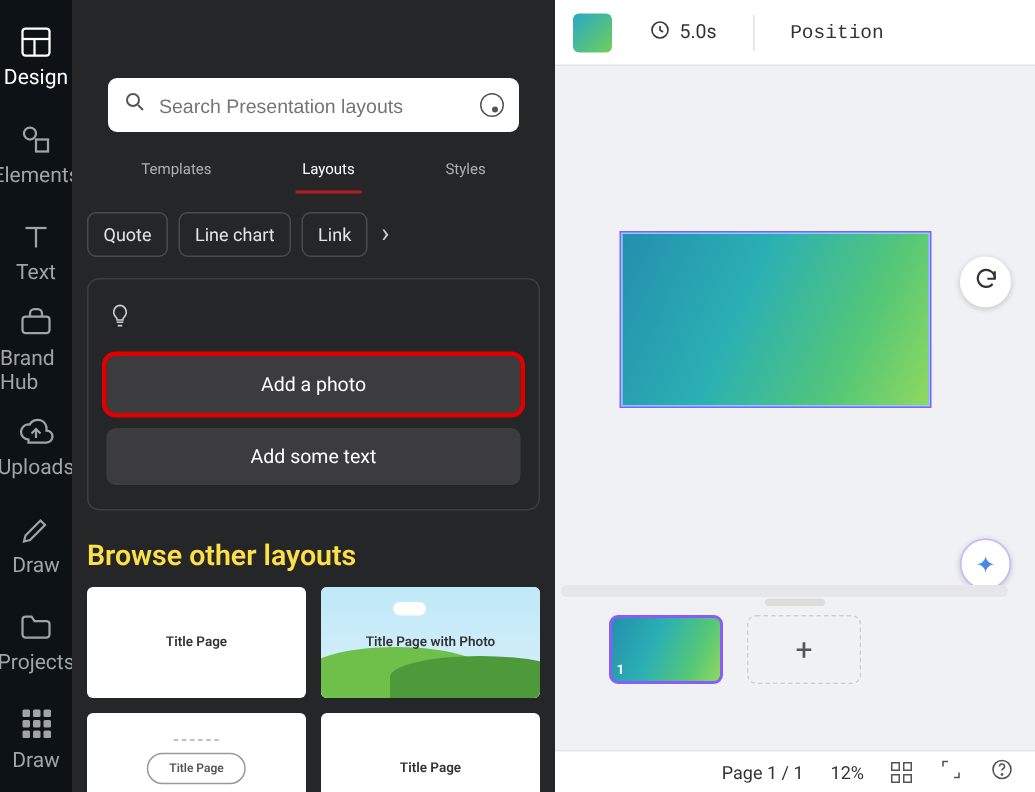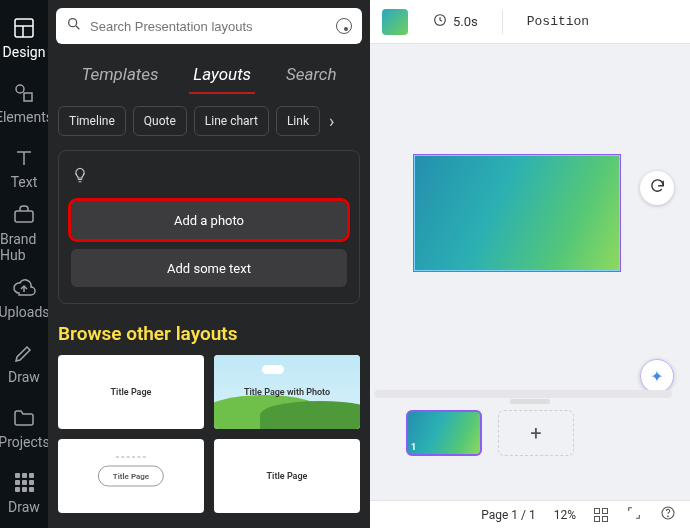--- a/index.html
+++ b/index.html
@@ -10,29 +10,29 @@
   .icon-sidebar { width: 48px; background: #0d1216; display: flex; flex-direction: column; align-items: center; padding-top: 6px; gap: 2px; }
   .icon-item { display:flex; flex-direction:column; align-items:center; justify-content:center; width:48px; height:63px; color:#a0a4a8; font-size:14px; cursor:pointer; gap:4px; }
   .icon-item.active { color:#fff; }
   .icon-item .glyph-wrap { width:24px; height:24px; display:flex; align-items:center; justify-content:center; }
   .icon-item svg { fill:none; stroke:currentColor; stroke-width:1.5; }
   .icon-item .dots { display:grid; grid-template-columns:repeat(3,5px); grid-template-rows:repeat(3,5px); gap:2px; }
   .icon-item .dots span { width:5px; height:5px; background:currentColor; border-radius:1px; }
 
   
   .panel { width: 322px; background:#252627; display:flex; flex-direction:column; position:relative; }
-  .search-wrap { padding:8px 8px; }
+  .search-wrap { padding:8px 24px;margin-top:44px; }
   .search { background:#fff; border-radius:6px; height:36px; display:flex; align-items:center; padding:0 10px; gap:8px; }
   .search svg { width:16px; height:16px; stroke:#555; fill:none; stroke-width:2; }
   .search input { flex:1; border:none; outline:none; font-size:13px; color:#333; }
   .search .palette { width:16px; height:16px; border-radius:50%; border:1.5px solid #555; position:relative; }
   .search .palette::after { content:""; position:absolute; width:4px; height:4px; border-radius:50%; background:#555; bottom:2px; right:3px; }
 
   .tabs { display:flex; justify-content:space-around; padding:4px 16px 0; }
-  .tab { color:#b0b0b0; font-size:17px; padding:8px 4px; cursor:pointer;font-style:italic; }
+  .tab { color:#b0b0b0; font-size:10px; padding:8px 4px; cursor:pointer; }
   .tab.active { color:#fff; border-bottom:2px solid #b91c1c; }
 
   .panel-scroll { flex:1; overflow-y:auto; padding:12px 10px 10px; }
   .panel-scroll::-webkit-scrollbar { width:6px; }
   .panel-scroll::-webkit-scrollbar-thumb { background:#555; border-radius:3px; }
 
   .chips-row { display:flex; gap:7px; margin-bottom:14px; align-items:center; }
   .chip { background:transparent; border:1px solid #4a4a4c; color:#e5e5e5; font-size:12px; padding:7px 10px; border-radius:6px; white-space:nowrap; cursor:pointer; }
   .chips-row .chev { color:#ccc; font-size:18px; padding:0 2px; cursor:pointer; line-height:1; }
 
@@ -182,26 +182,25 @@
               <circle cx="10" cy="10" r="6"></circle>
               <line x1="15" y1="15" x2="20" y2="20"></line>
             </svg></span>
         <input type="text" placeholder="Search Presentation layouts" style="">
         <span class="palette"></span>
       </div>
     </div>
     <div class="tabs">
       <div class="tab">Templates</div>
       <div class="tab active">Layouts</div>
-      <div class="tab">Search</div>
+      <div class="tab">Styles</div>
     </div>
 
     <div class="panel-scroll">
       <div class="chips-row">
-        <div class="chip">Timeline</div>
         <div class="chip">Quote</div>
         <div class="chip">Line chart</div>
         <div class="chip">Link</div>
         <span class="chev">›</span>
       </div>
 
       <div class="suggest-box">
         <div class="suggest-head">
           <span><svg viewBox="0 0 24 24">
                 <path d="M9 18h6M10 21h4M12 3a6 6 0 0 0-4 10c1 .9 1.5 1.6 1.5 3h5c0-1.4.5-2.1 1.5-3A6 6 0 0 0 12 3z"></path>

